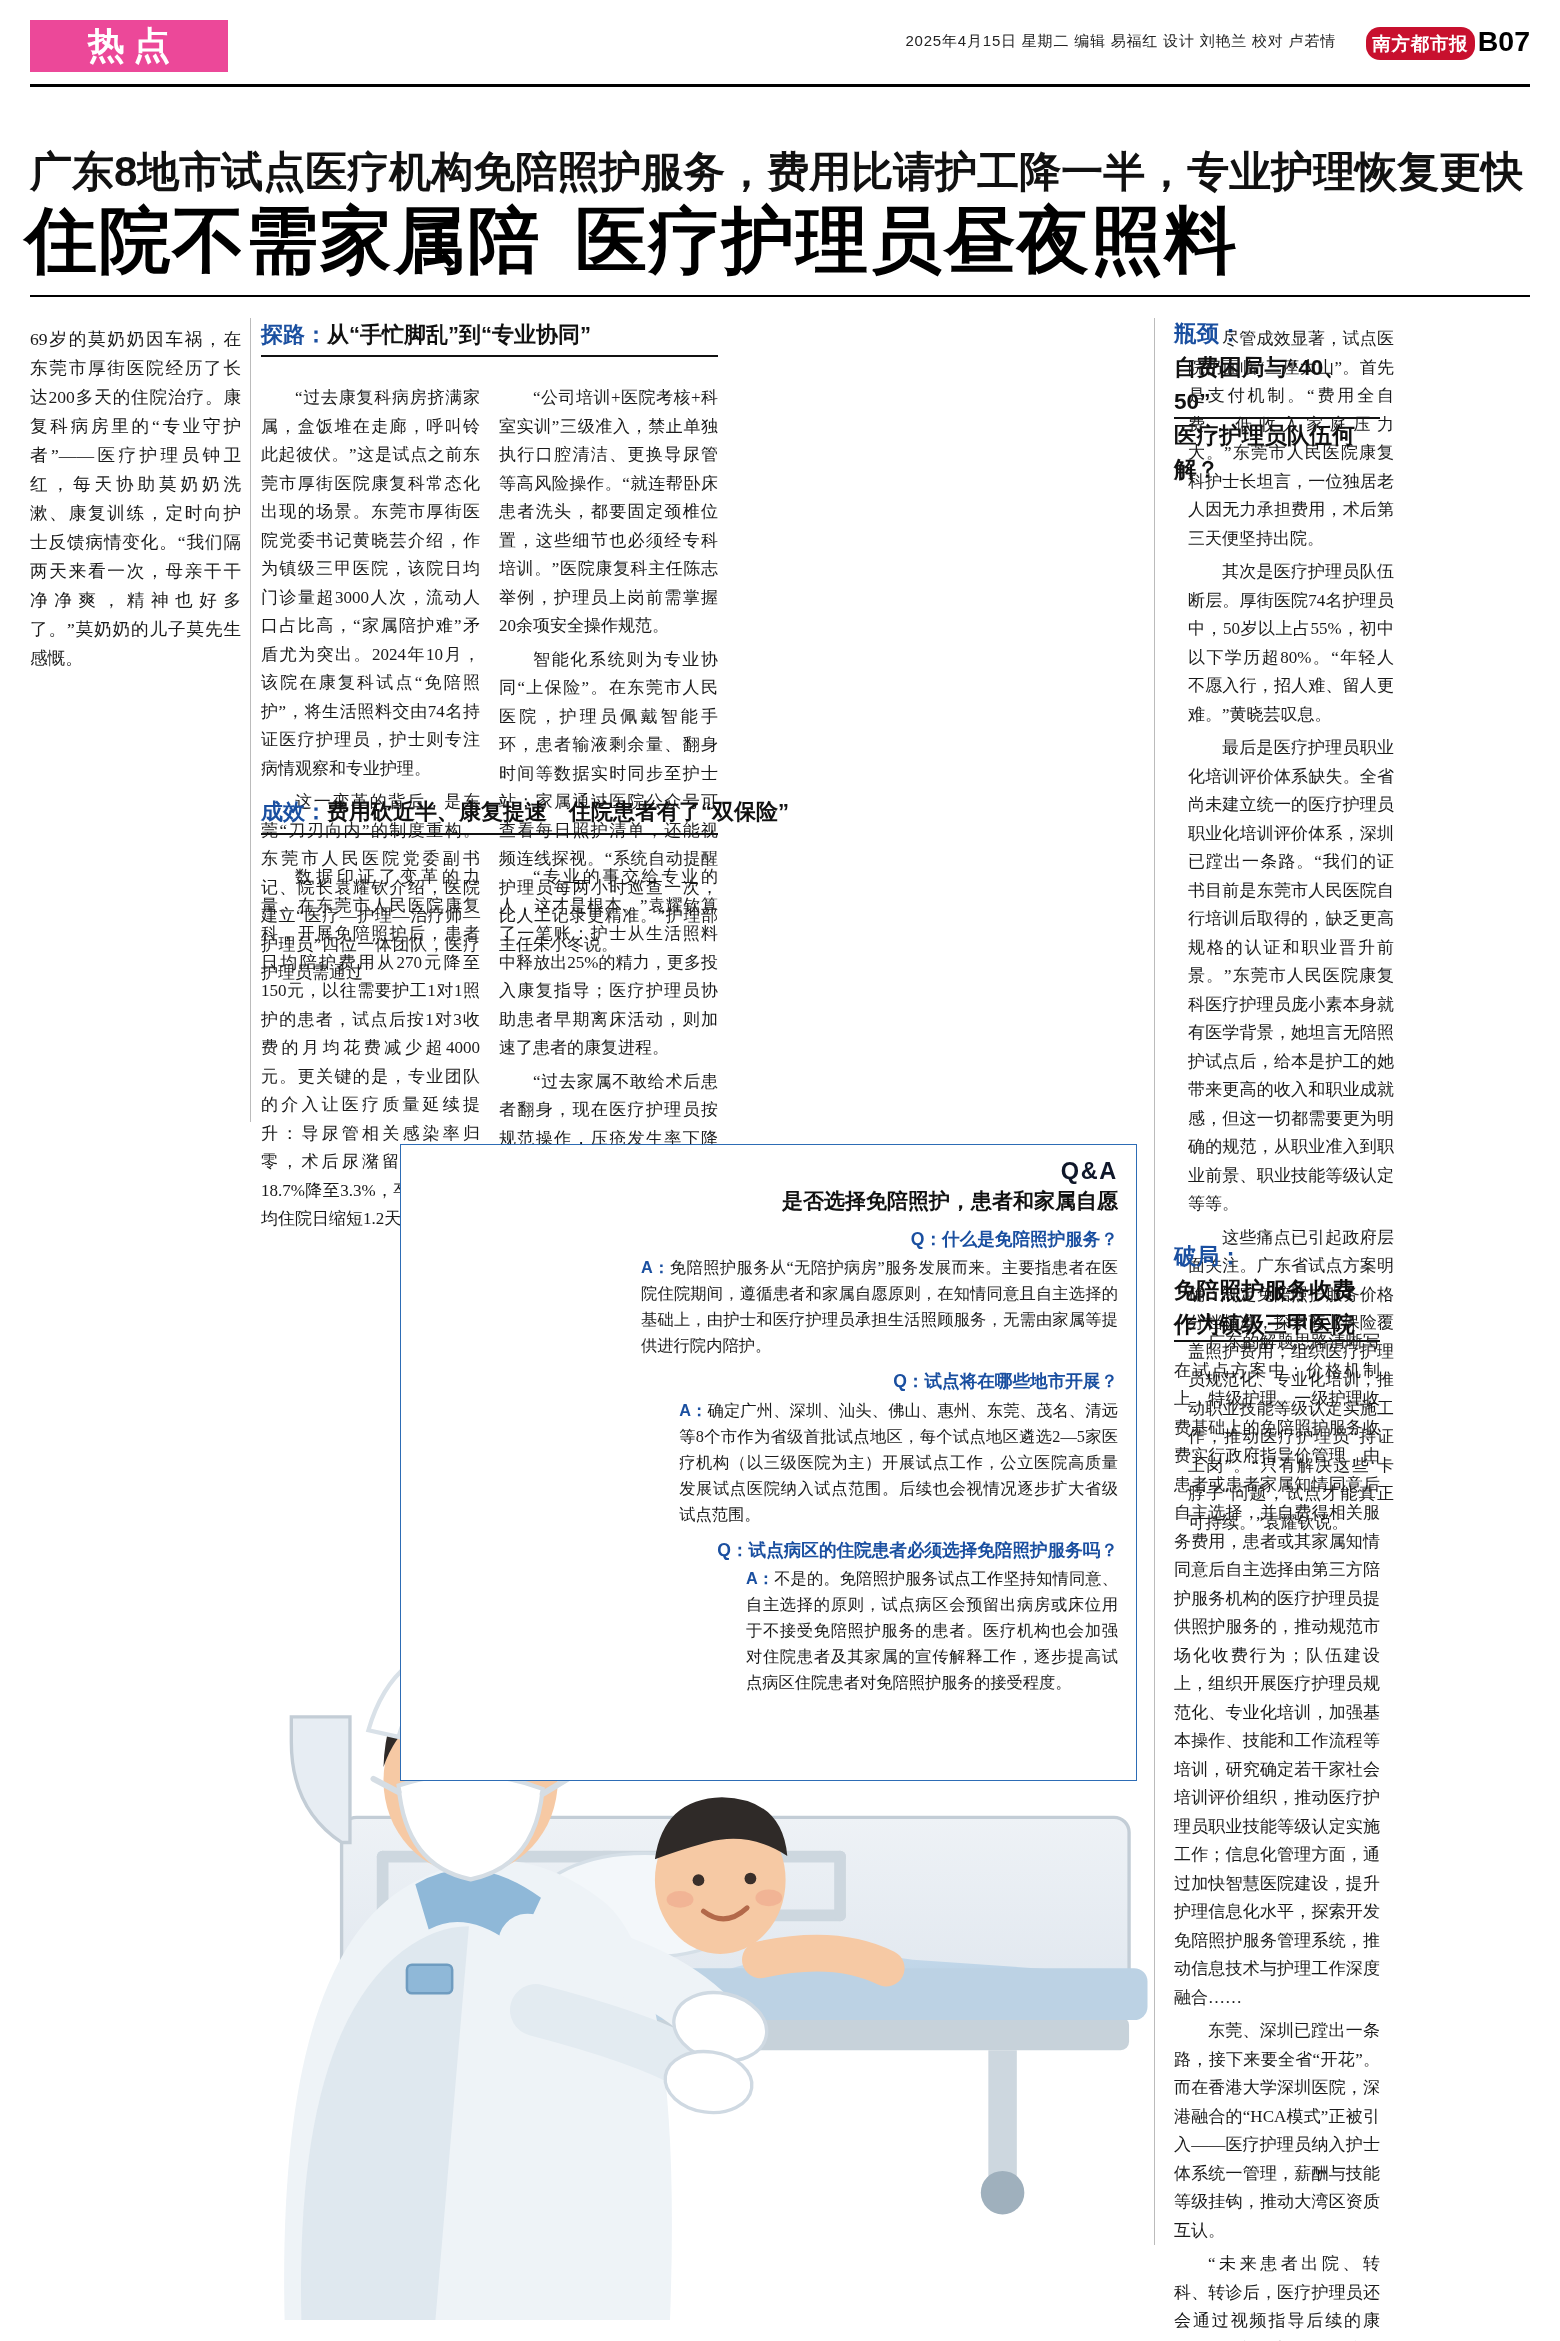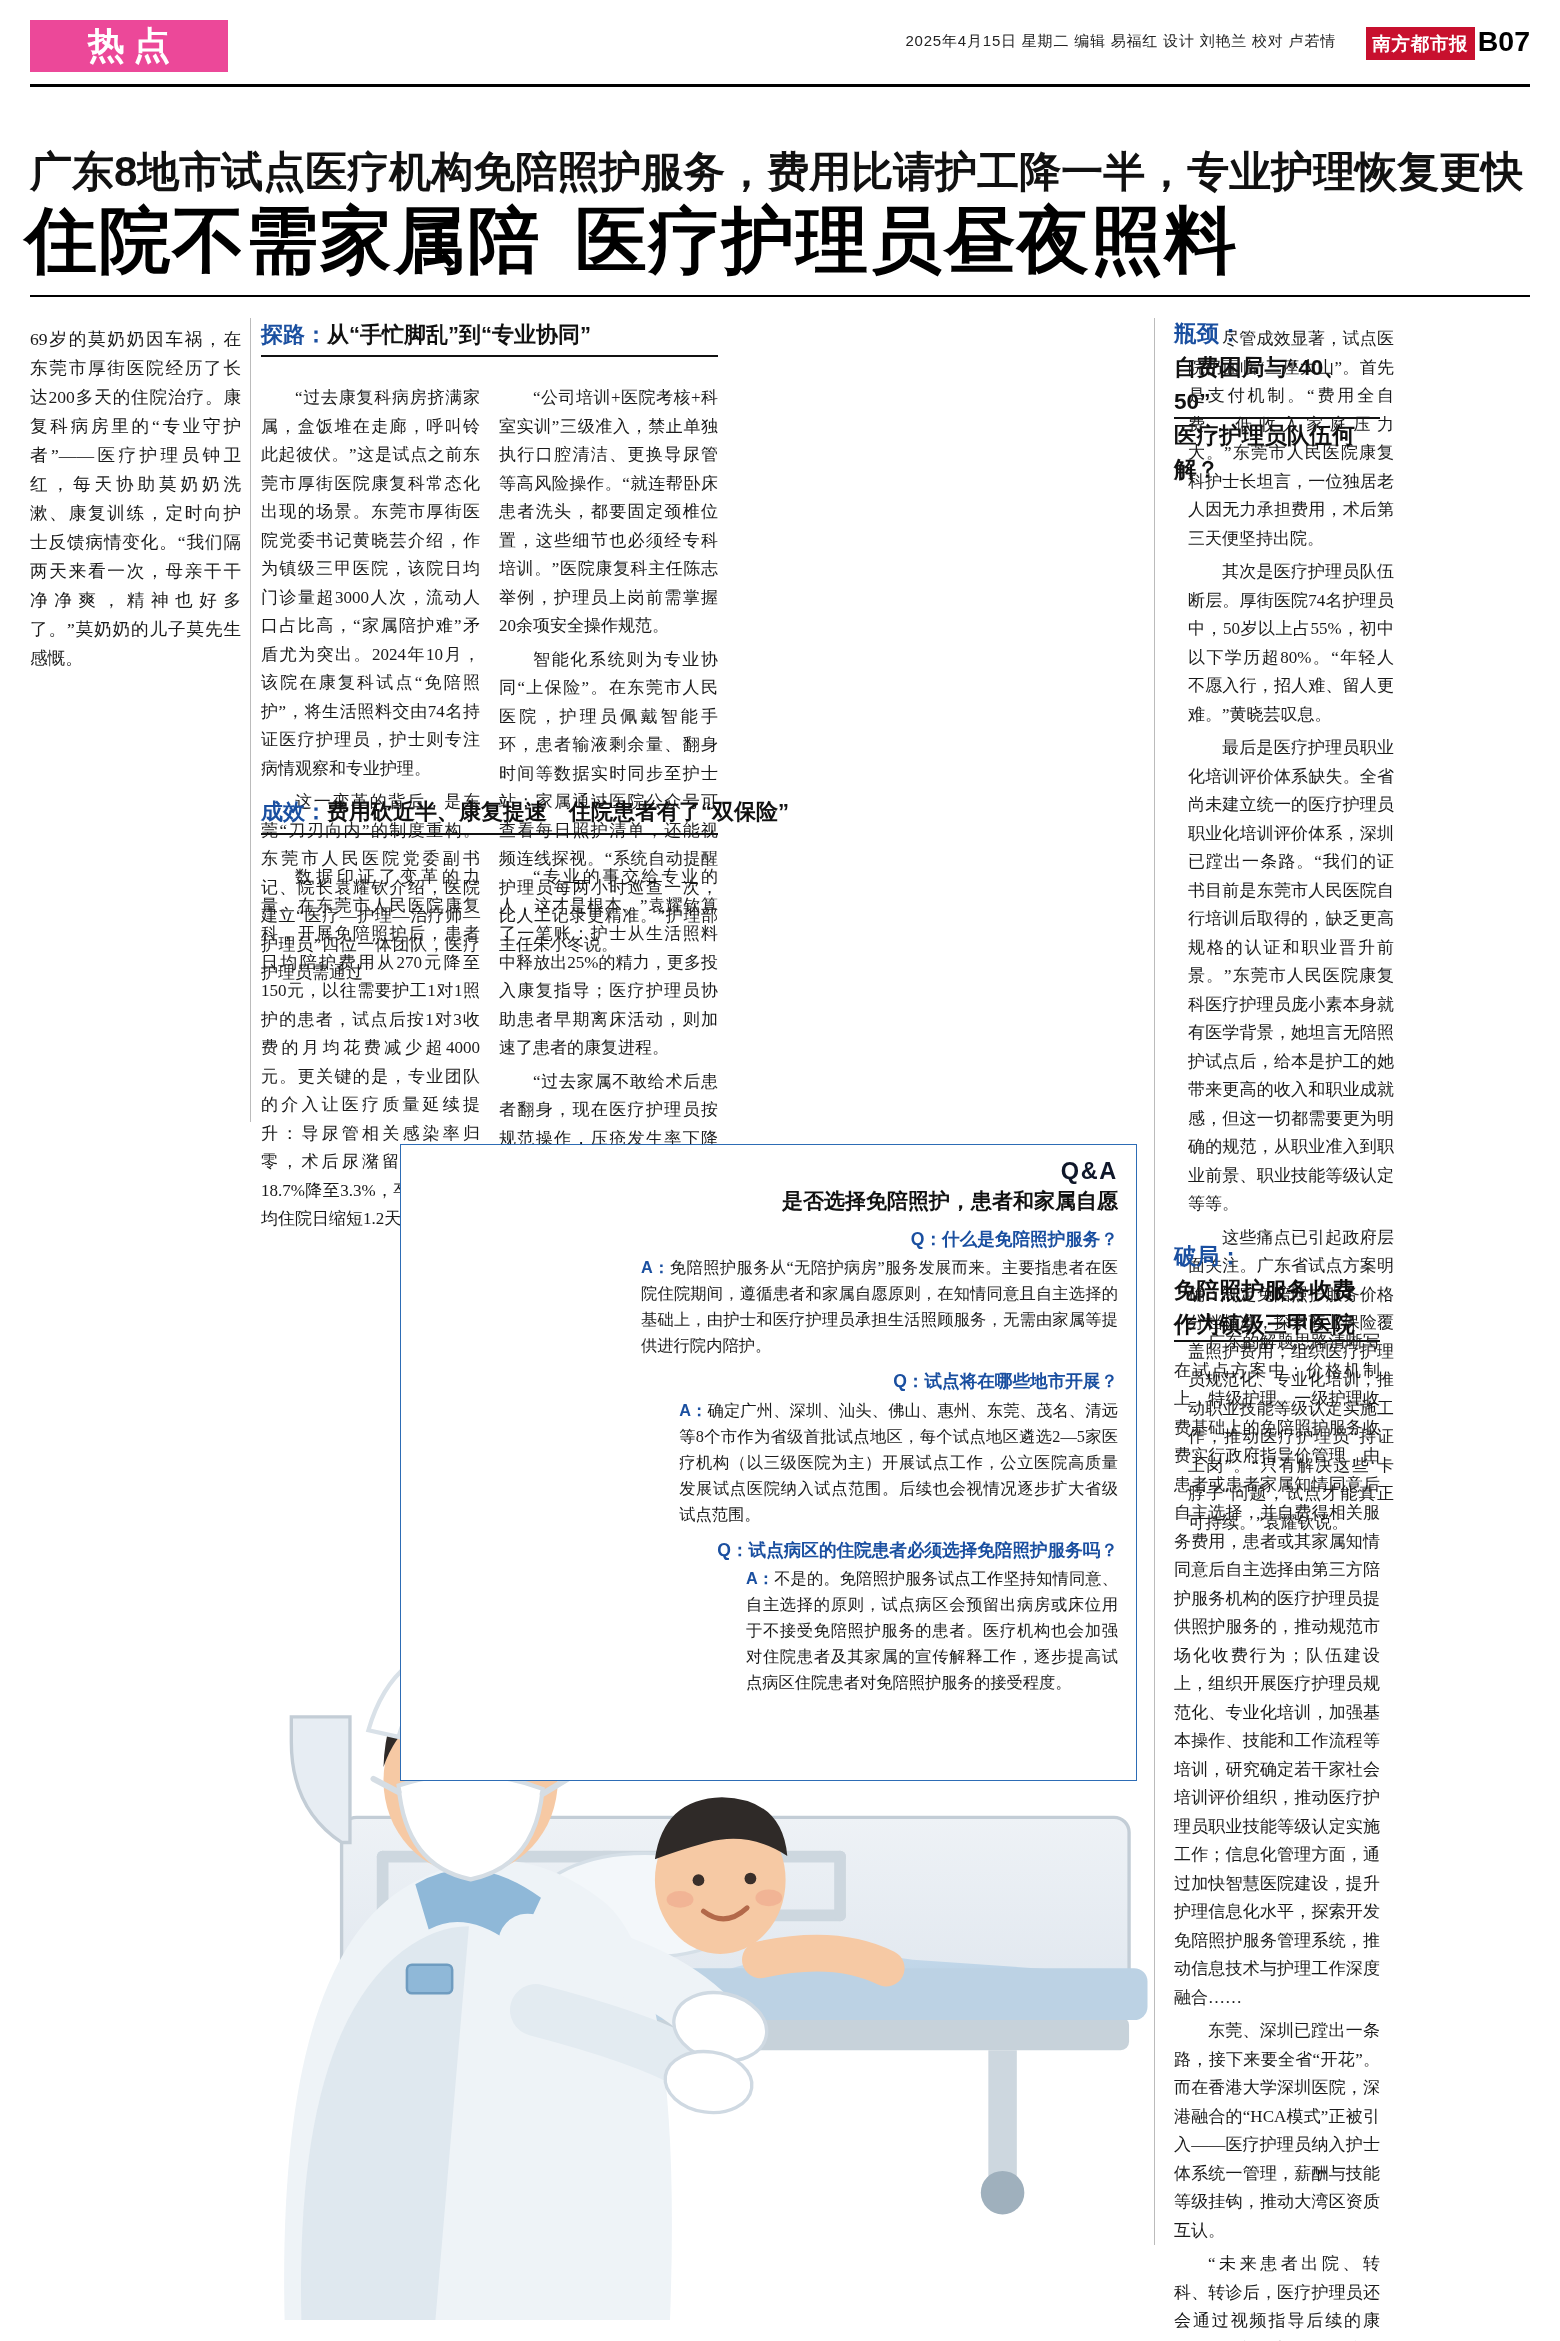--- a/index.html
+++ b/index.html
@@ -52,20 +52,21 @@
   .paper-name {
     position: absolute;
     right: 55px; top: 11.7px;
     background: #c8102e;
     color: #fff;
     font-family: "Liberation Sans", sans-serif;
     font-weight: bold;
     font-size: 18.4px;
     padding: 4.2px 6.7px;
     letter-spacing: 0.8px;
+    border-radius: 14px;
   }
   .page-no {
     position: absolute;
     right: 0; top: 10px;
     font-family: "Liberation Sans", sans-serif;
     font-weight: bold;
     font-size: 28.5px;
     color: #000;
   }
   .rule-top {

